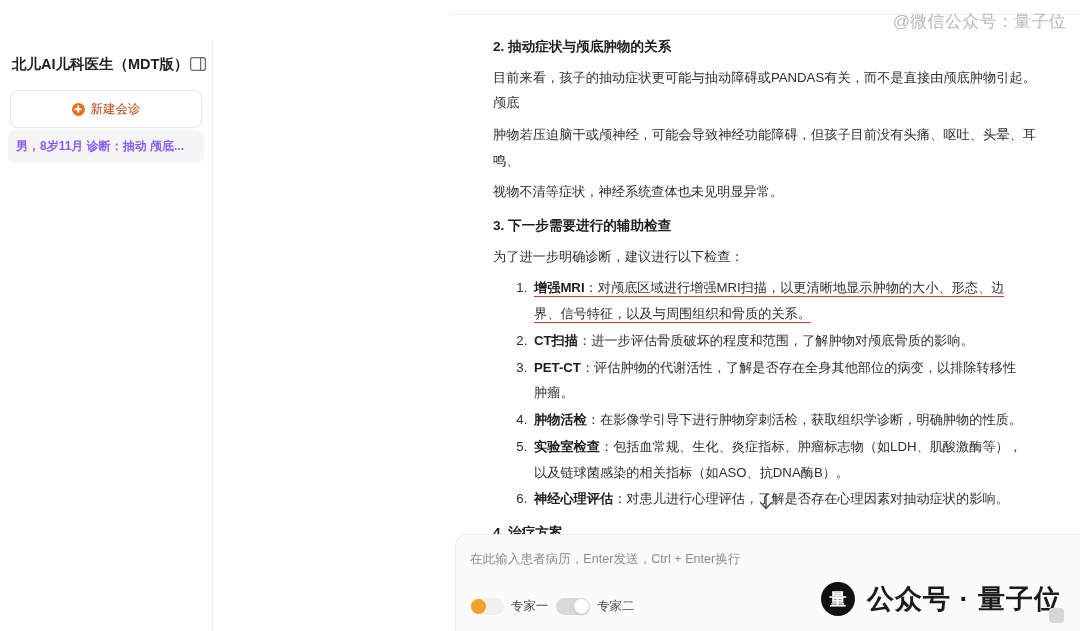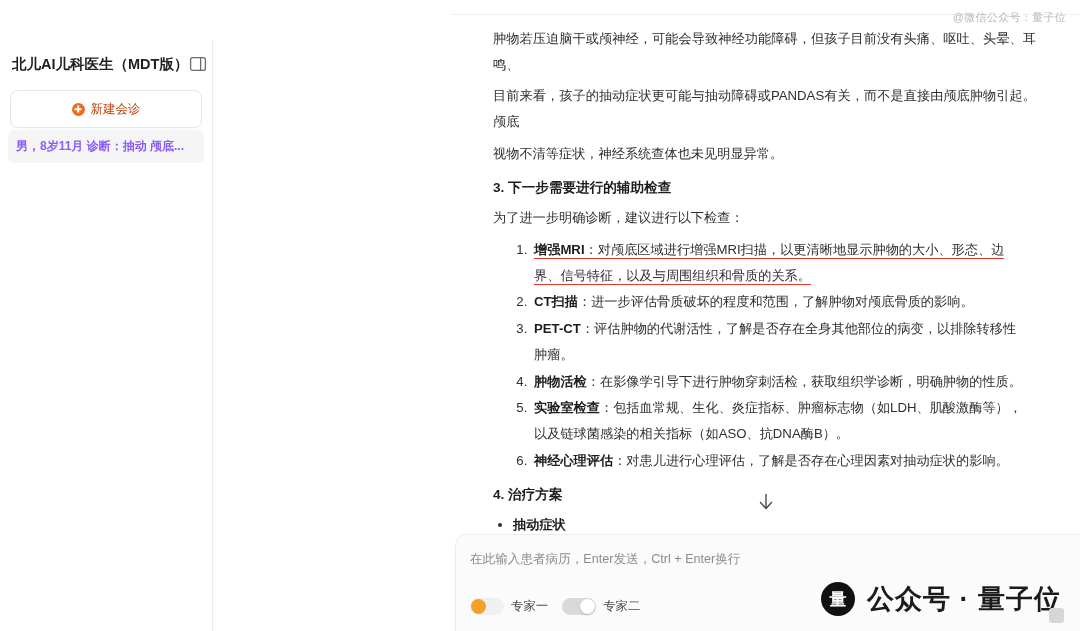--- a/index.html
+++ b/index.html
@@ -144,21 +144,21 @@
     top: 0;
     width: 100%;
     height: 14px;
     background: #ffffff;
     border-bottom: 1px solid #f0f0f0;
   }
   .watermark-top {
     position: absolute;
     right: 14px;
     top: 10px;
-    font-size: 11px;
+    font-size: 17px;
     color: #b8b8b8;
     letter-spacing: 0.3px;
   }
   .doc-body {
     position: absolute;
     left: 0;
     top: 26px;
     right: 0;
     bottom: 0;
     padding: 0 44px 0 42px;
@@ -239,21 +239,21 @@
     font-size: 12.6px;
     color: #8c8c8c;
     white-space: nowrap;
   }
   .composer-toggles {
     position: absolute;
     left: 14px;
     bottom: 16px;
     display: flex;
     align-items: flex-start;
-    gap: 14px;
+    gap: 8px;
   }
   .toggle-wrap {
     display: flex;
     align-items: center;
     gap: 7px;
     cursor: pointer;
   }
   .switch {
     width: 34px;
     height: 17px;
@@ -348,22 +348,23 @@
   <div class="mid-gap"></div>
 
   <div class="doc-pane">
     <div class="doc-top-strip">
       <div class="inner"></div>
     </div>
     <div class="watermark-top">@微信公众号：量子位</div>
 
     <div class="doc-body">
 
+      <div class="h-sec">2. 抽动症状与颅底肿物的关系</div>
+      <div class="para">目前来看，孩子的抽动症状更可能与抽动障碍或PANDAS有关，而不是直接由颅底肿物引起。颅底</div>
       <div class="para">肿物若压迫脑干或颅神经，可能会导致神经功能障碍，但孩子目前没有头痛、呕吐、头晕、耳鸣、</div>
-      <div class="para">目前来看，孩子的抽动症状更可能与抽动障碍或PANDAS有关，而不是直接由颅底肿物引起。颅底</div>
       <div class="para">视物不清等症状，神经系统查体也未见明显异常。</div>
 
       <div class="h-sec">3. 下一步需要进行的辅助检查</div>
       <div class="para">为了进一步明确诊断，建议进行以下检查：</div>
 
       <ol class="num-list">
         <li>
           <span class="b u-red">增强MRI</span><span class="u-red">：对颅底区域进行增强MRI扫描，以更清晰地显示肿物的大小、形态、边界、信号特征，以及与周围组织和骨质的关系。</span>
         </li>
         <li>

